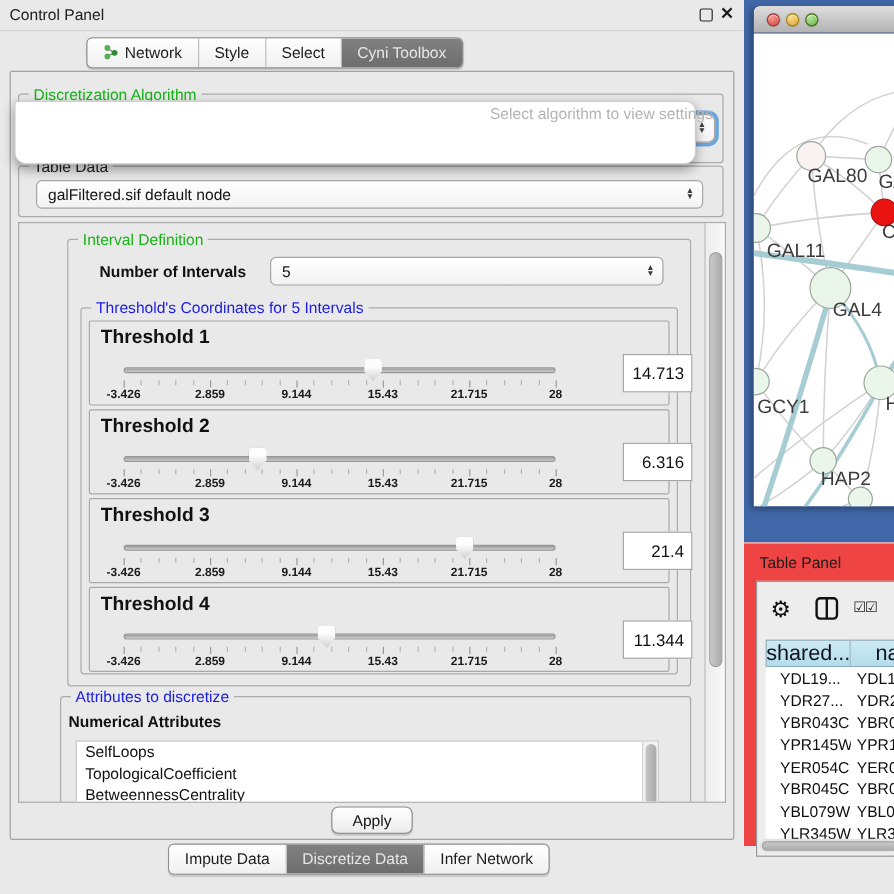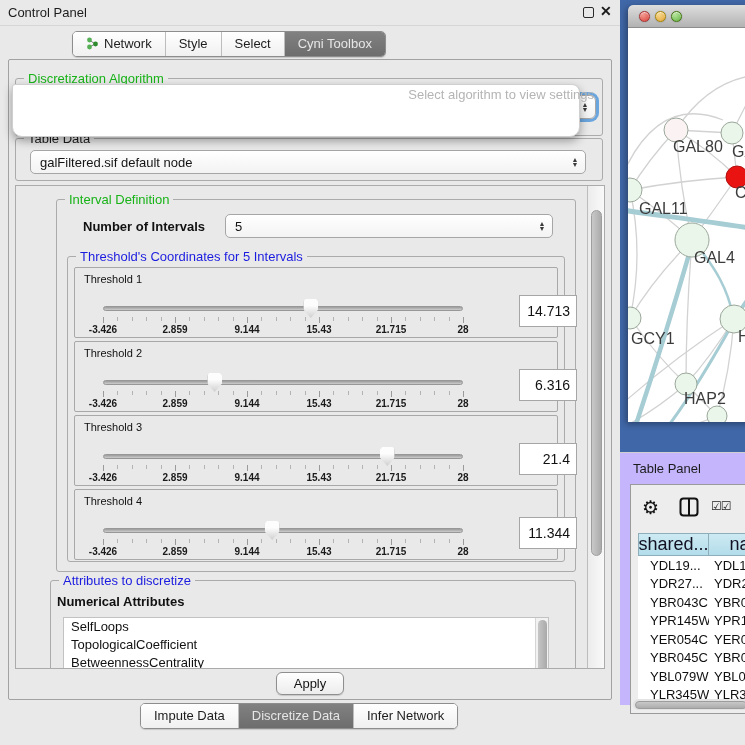--- a/index.html
+++ b/index.html
@@ -63,21 +63,21 @@
   #scroll-area { position:absolute; left:6px; top:125px; width:590px; height:484px;
     border:1px solid #ababab; background:#e9e9e9; overflow:hidden; }
   #v-scrollbar { position:absolute; right:0; top:0; width:17px; height:100%;
     background:linear-gradient(to right,#ececec,#f9f9f9); border-left:1px solid #bdbdbd; }
   #v-thumb { position:absolute; left:2.5px; top:24px; width:11px; height:346px;
     border-radius:6px; background:linear-gradient(to right,#c9c9c9,#ababab); border:1px solid #9e9e9e; }
 
   
   .thr-box { position:relative; border:1px solid #a8a8a8; border-radius:2px;
     height:71px; margin:0 0 3px 0; background:#e9e9e9; }
-  .thr-label { position:absolute; left:9px; top:5px; font-size:11px; font-weight:normal; color:#111; }
+  .thr-label { position:absolute; left:9px; top:5px; font-size:16px; font-weight:bold; color:#111; }
   .slider { position:absolute; left:28px; top:36px; width:360px; height:30px; }
   .track { position:absolute; left:0; top:2px; width:100%; height:5px; border-radius:3px;
     background:linear-gradient(#9b9b9b,#cdcdcd); border:1px solid #979797; }
   .thumb { position:absolute; top:-5px; width:15px; height:19px;
     background:linear-gradient(#fdfdfd 35%,#cfcfcf);
     clip-path:polygon(15% 0,85% 0,100% 14%,100% 55%,50% 100%,0 55%,0 14%);
     filter:drop-shadow(0 0 1px #777); }
   .tick { position:absolute; top:13px; width:1px; background:#9a9a9a; }
   .tick.minor { height:4px; background:#b3b3b3; }
   .tick.major { height:6px; }
@@ -108,21 +108,21 @@
   .nw-titlebar { position:relative; height:23px; background:linear-gradient(#dedede,#b2b2b2);
     border-bottom:1px solid #8d8d8d; border-radius:5px 5px 0 0; }
   .light { position:absolute; top:5.5px; width:11px; height:11px; border-radius:50%;
     box-shadow:inset 0 1px 1px rgba(255,255,255,.7), 0 0 1px rgba(0,0,0,.5); }
   .light.red    { left:11px; background:radial-gradient(circle at 35% 30%,#f49a92,#d8443a); border:1px solid #a33; }
   .light.yellow { left:27px; background:radial-gradient(circle at 35% 30%,#f7d98c,#e2a33a); border:1px solid #a80; }
   .light.green  { left:43px; background:radial-gradient(circle at 35% 30%,#b5e49a,#63b445); border:1px solid #471; }
   .nw-content { position:relative; height:394px; background:#ffffff; }
 
   #table-panel-region { position:absolute; left:620px; top:452px; width:125px; height:253px;
-    background:#c4b5fd; border-top:1px solid #cfcfcf; }
+    background:#ef4444; border-top:1px solid #cfcfcf; }
   .tp-title { position:absolute; left:13px; top:8px; font-size:13px; color:#1c1c1c; }
   #tp-box { position:absolute; left:10px; top:31px; width:130px; height:230px;
     border:1px solid #9a9a9a; background:#ededed; overflow:hidden; }
   .tp-toolbar { position:relative; height:44px; }
   .gear-glyph { position:absolute; left:11px; top:11px; font-size:19px; color:#111; }
   .col-icon { position:absolute; left:48px; top:12px; }
   .check-icons { position:absolute; left:80px; top:14px; font-size:12px; color:#222; letter-spacing:-1px; }
   .tp-header { position:absolute; left:7px; top:48px; display:flex; }
   .tp-hcell { height:23px; background:linear-gradient(#cdeaf3,#b3dcea); border:1px solid #8faebc;
     font-size:18px; color:#143; display:flex; align-items:center; justify-content:center; color:#112; }

